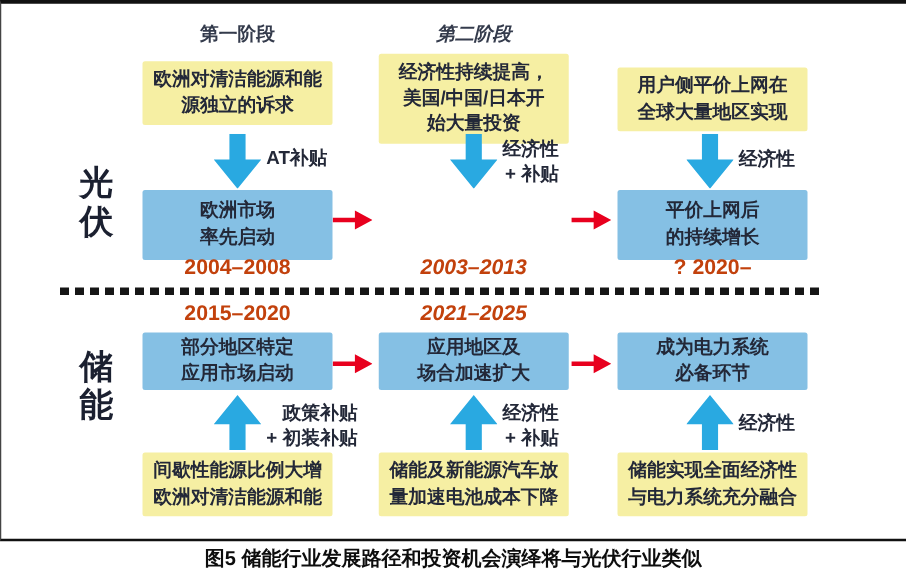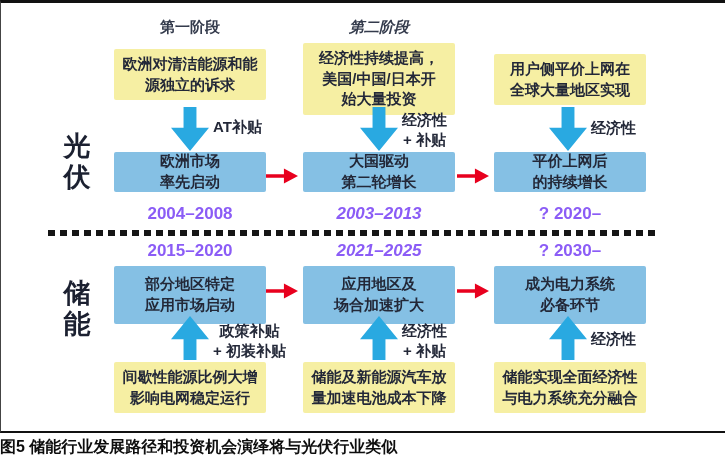--- a/index.html
+++ b/index.html
@@ -17,41 +17,41 @@
          box-sizing:border-box;}
   .abs{position:absolute;box-sizing:border-box;}
   .stage-header{top:18px;width:160px;text-align:center;font-size:15px;font-weight:600;color:#343b4c;}
   .box{width:152px;display:flex;align-items:center;justify-content:center;text-align:center;
        font-size:15px;font-weight:600;line-height:1.38;white-space:pre-line;border-radius:2px;
        padding:5px 2px;}
   .ybox{background:var(--yellow_box);}
   .bbox{background:var(--blue_box);}
   .pv-driver{top:49px;min-height:46px;}
   .pv-driver.mid{top:43px;min-height:60px;}
-  .pv-result{top:152px;height:40px;}
-  .st-result{top:266px;height:58px;}
+  .pv-result{top:152px;height:56px;}
+  .st-result{top:266px;height:46px;}
   .st-driver{top:362px;min-height:46px;}
   .arrow-v{width:38px;height:44px;background:var(--blue_arrow);}
   .arrow-down{clip-path:polygon(33% 0,67% 0,67% 47%,100% 47%,50% 100%,0 47%,33% 47%);}
   .arrow-up{clip-path:polygon(50% 0,100% 53%,67% 53%,67% 100%,33% 100%,33% 53%,0 53%);}
   .pv-arrow{top:107px;}
   .st-arrow{top:316px;}
-  .arrow-lbl{font-size:15px;font-weight:600;line-height:1.35;white-space:pre-line;text-align:center;color:var(--ink);}
+  .arrow-lbl{font-size:15px;font-weight:600;line-height:1.35;white-space:pre-line;text-align:right;color:var(--ink);}
   .red-arrow{width:32px;height:20px;background:var(--red_arrow);
              clip-path:polygon(0 41%,56% 41%,56% 12%,100% 50%,56% 88%,56% 59%,0 59%);}
   .pv-red{top:166px;}
   .st-red{top:281px;}
-  .period{width:160px;text-align:center;font-size:17px;font-weight:700;color:#8b5cf6;}
+  .period{width:160px;text-align:center;font-size:17px;font-weight:700;color:#c2410c;}
   .pv-period{top:204px;}
   .st-period{top:241px;}
   .divider{top:230px;left:48px;width:612px;height:6px;
            background:repeating-linear-gradient(90deg,#161616 0 7px,transparent 7px 12px);}
   .side-label{width:38px;text-align:center;font-size:27px;font-weight:700;line-height:1.16;
               white-space:pre-line;color:#1b2030;}
-  .caption{top:437px;left:0;width:725px;font-size:16px;font-weight:700;color:#0d0d0d;}
+  .caption{top:437px;left:0;width:725px;text-align:center;font-size:16px;font-weight:700;color:#0d0d0d;}
   
   .bx1{left:114px;} .bx2{left:303px;} .bx3{left:494px;}
   .hd1{left:110px;} .hd2{left:299px;font-style:italic;} .hd3{left:490px;}
   .ar1{left:171px;} .ar2{left:360px;} .ar3{left:549px;}
   .lb1{left:213px;} .lb2{left:402px;} .lb3{left:591px;}
   .ra1{left:266px;} .ra2{left:457px;}
 </style>
 </head>
 <body>
 
@@ -75,40 +75,37 @@
   <div class="abs arrow-v arrow-down pv-arrow ar1"></div>
   <div class="abs arrow-lbl lb1" style="top:117px;">AT补贴</div>
   <div class="abs arrow-v arrow-down pv-arrow ar2"></div>
   <div class="abs arrow-lbl lb2" style="top:110px;">经济性
 + 补贴</div>
   <div class="abs arrow-v arrow-down pv-arrow ar3"></div>
   <div class="abs arrow-lbl lb3" style="top:118px;">经济性</div>
 
   <div class="abs box bbox pv-result bx1">欧洲市场
 率先启动</div>
-  <div class="abs box bbox pv-result bx2">大国驱动
-第二轮增长</div>
   <div class="abs box bbox pv-result bx3">平价上网后
 的持续增长</div>
 
   <div class="abs red-arrow pv-red ra1"></div>
   <div class="abs red-arrow pv-red ra2"></div>
 
   <div class="abs period pv-period hd1">2004–2008</div>
   <div class="abs period pv-period hd2">2003–2013</div>
   <div class="abs period pv-period hd3">? 2020–</div>
 
   <div class="abs divider"></div>
 
   <div class="abs side-label" style="left:58px;top:278px;">储
 能</div>
 
   <div class="abs period st-period hd1">2015–2020</div>
   <div class="abs period st-period hd2">2021–2025</div>
-  <div class="abs period st-period hd3">? 2030–</div>
 
   <div class="abs box bbox st-result bx1">部分地区特定
 应用市场启动</div>
   <div class="abs box bbox st-result bx3">成为电力系统
 必备环节</div>
   <div class="abs box bbox st-result bx2">应用地区及
 场合加速扩大</div>
 
   <div class="abs red-arrow st-red ra1"></div>
   <div class="abs red-arrow st-red ra2"></div>
@@ -116,20 +113,20 @@
   <div class="abs arrow-v arrow-up st-arrow ar1"></div>
   <div class="abs arrow-lbl lb1" style="top:321px;">政策补贴
 + 初装补贴</div>
   <div class="abs arrow-v arrow-up st-arrow ar2"></div>
   <div class="abs arrow-lbl lb2" style="top:321px;">经济性
 + 补贴</div>
   <div class="abs arrow-v arrow-up st-arrow ar3"></div>
   <div class="abs arrow-lbl lb3" style="top:329px;">经济性</div>
 
   <div class="abs box ybox st-driver bx1">间歇性能源比例大增
-影响电网稳定运行</div>
+欧洲对清洁能源和能</div>
   <div class="abs box ybox st-driver bx2">储能及新能源汽车放
 量加速电池成本下降</div>
   <div class="abs box ybox st-driver bx3">储能实现全面经济性
 与电力系统充分融合</div>
 
   <div class="abs caption">图5 储能行业发展路径和投资机会演绎将与光伏行业类似</div>
 </div>
 
 </body></html>

